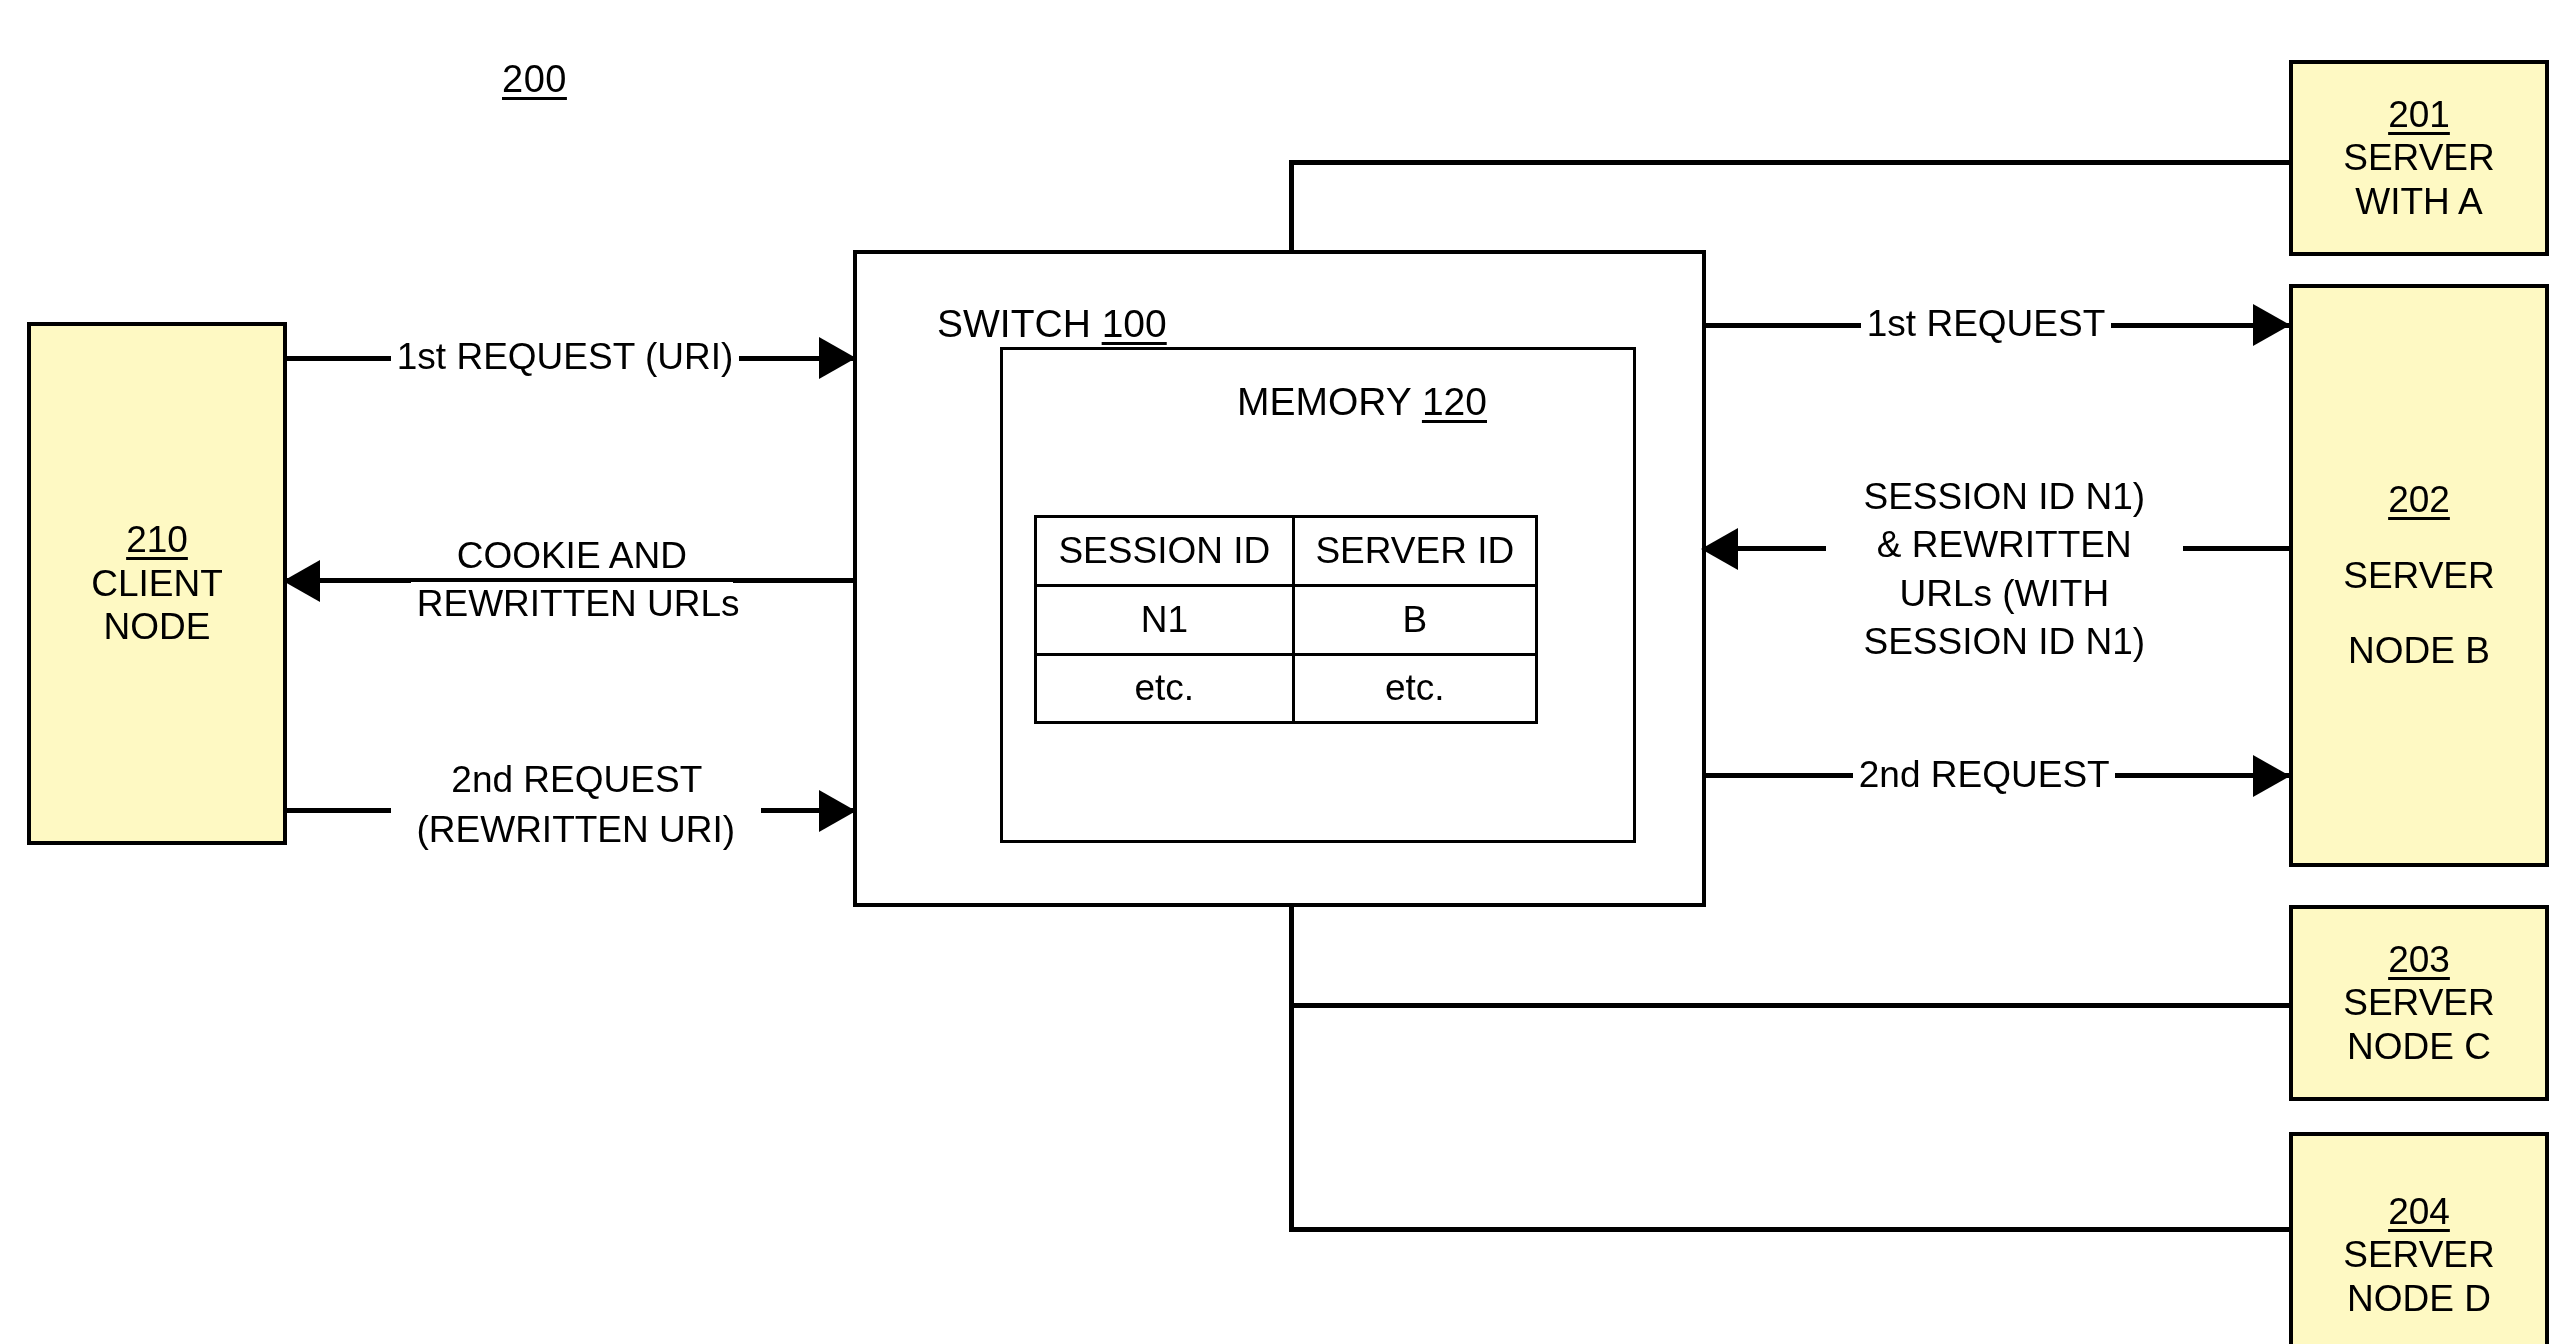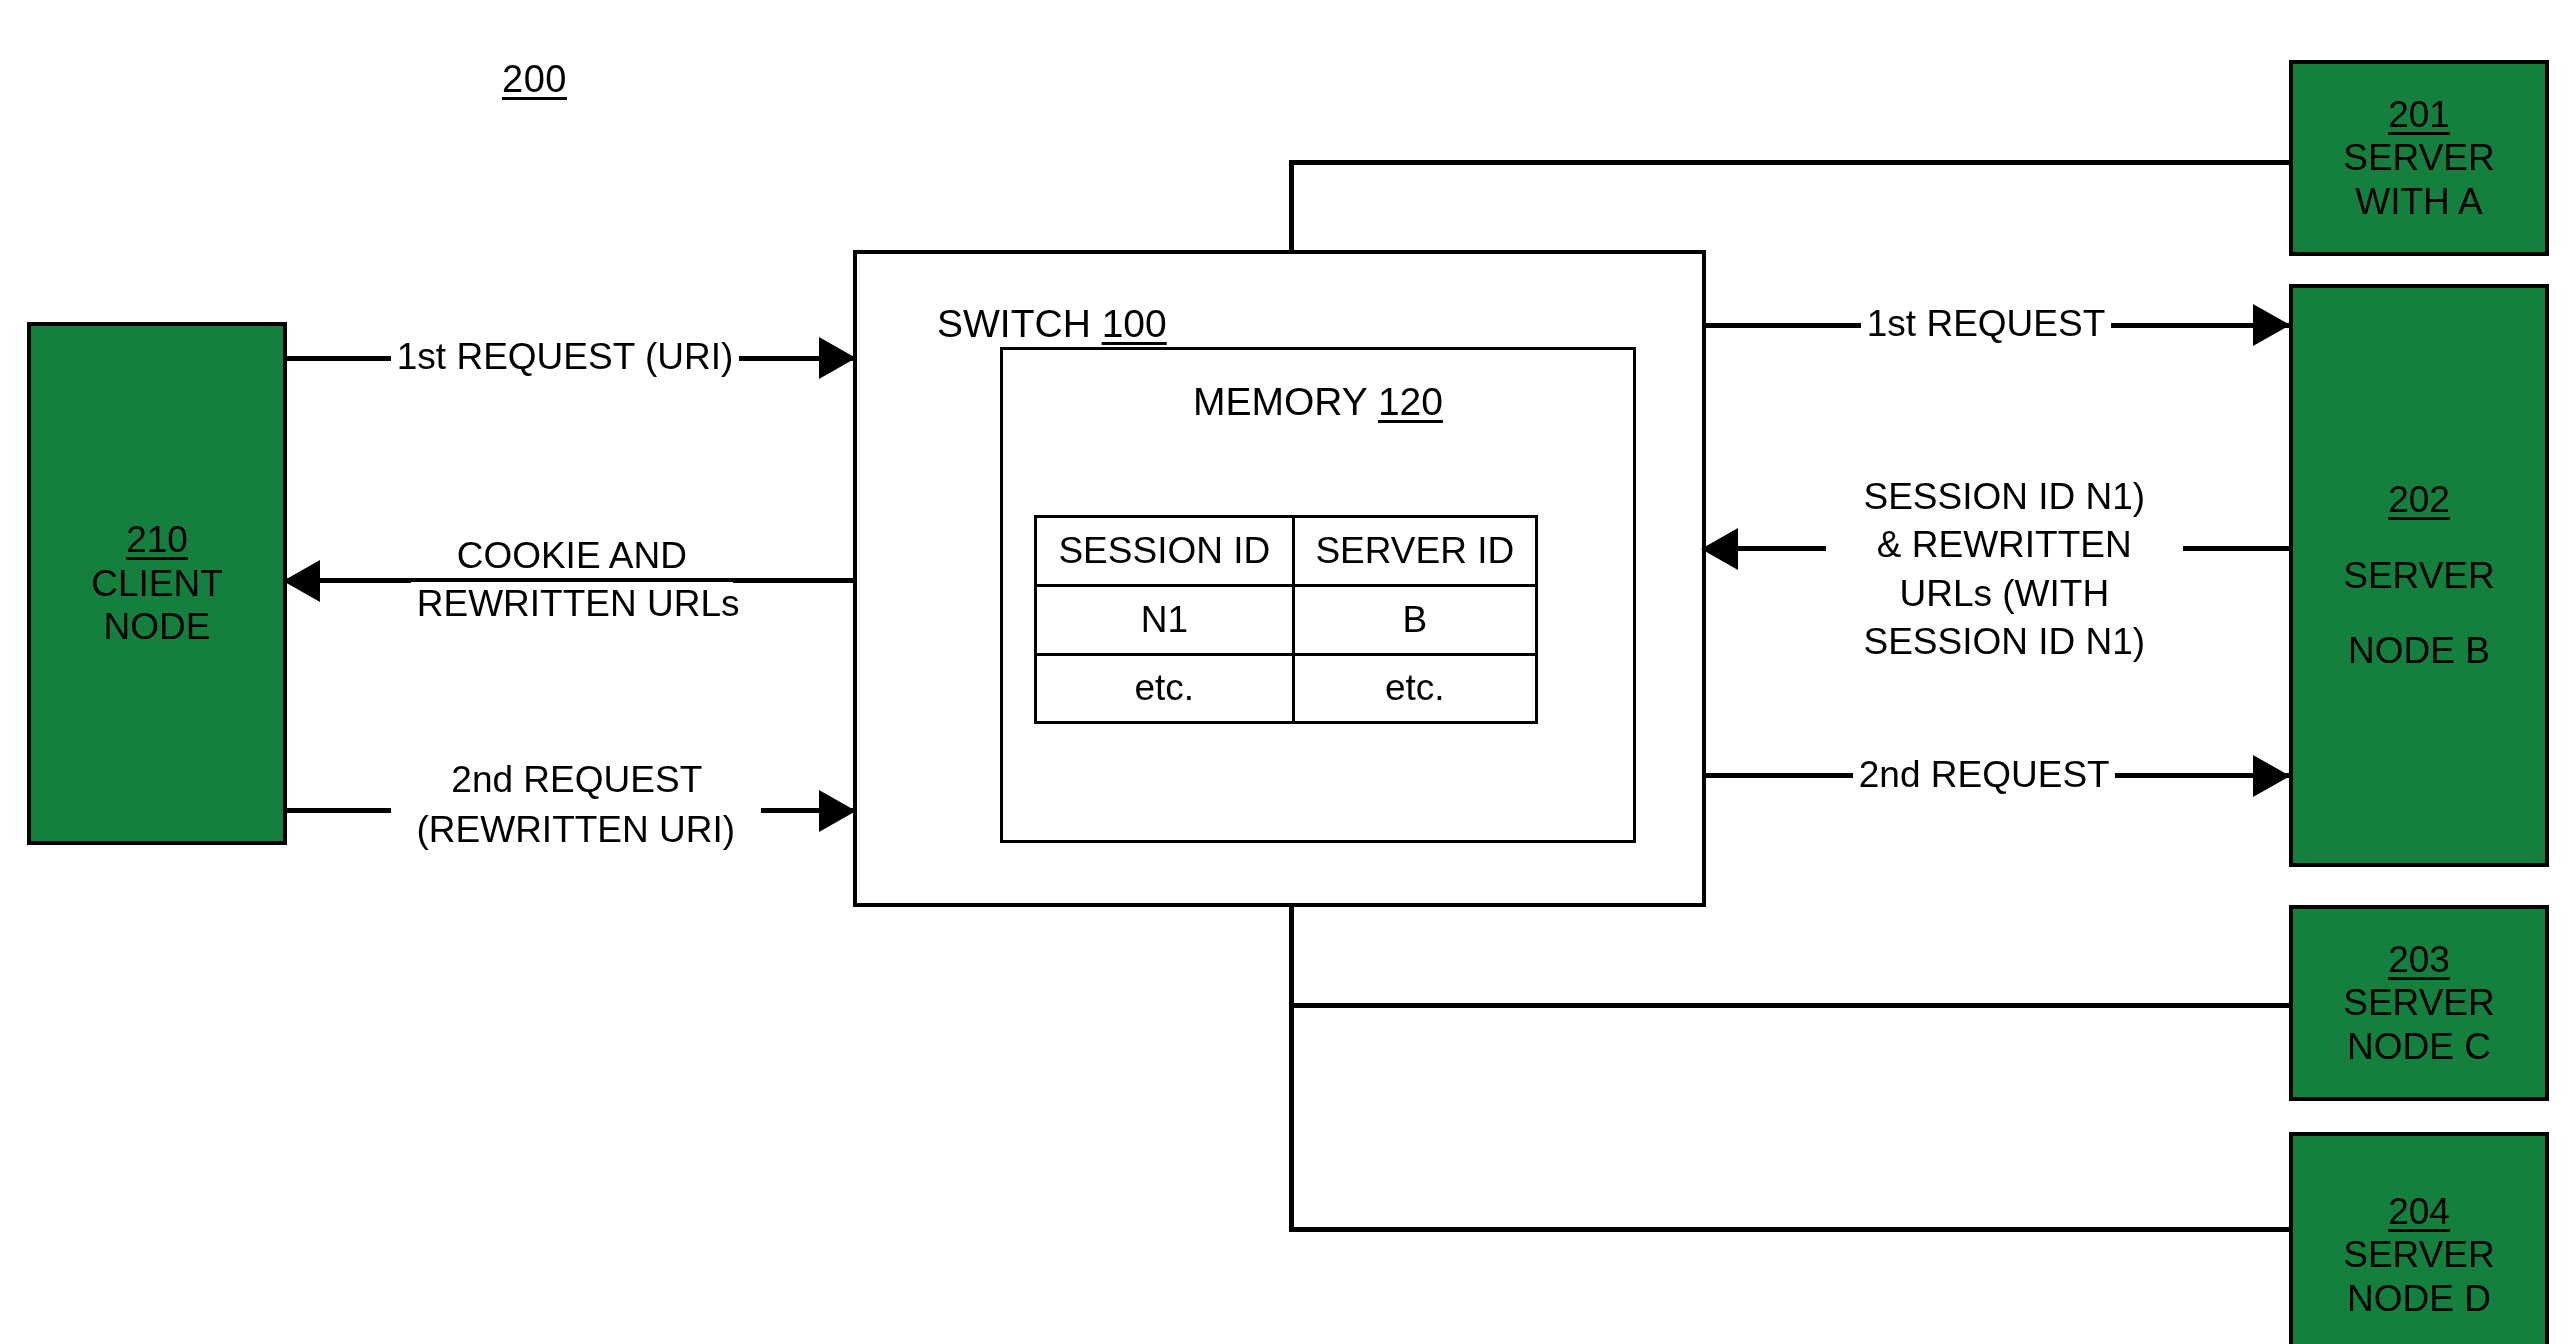--- a/index.html
+++ b/index.html
@@ -17,21 +17,21 @@
   }
   #stage {
     position: absolute;
     left: 0; top: 0;
     width: 2576px;
     height: 1345px;
   }
   .box {
     position: absolute;
     border: 4.8px solid #000;
-    background: #15803d;
+    background: #fef9c3;
     box-sizing: border-box;
     display: flex;
     flex-direction: column;
     align-items: center;
     justify-content: center;
   }
   .box-inner {
     position: absolute;
     border: 3.9px solid #000;
     background: #fff;
@@ -146,21 +146,21 @@
   <div style="position:absolute; left:853px; top:250px; width:853px; height:657px; border:4.8px solid #000; background:#fff; box-sizing:border-box;">
   </div>
 
   <div class="switch-heading" style="left:911px; top:302px;">
     <span>SWITCH</span>
     <span class="u">100</span>
   </div>
 
   <div class="box-inner" style="left:1000px; top:347px; width:636px; height:496px;"></div>
 
-  <div class="mem-heading" style="left:1000px; top:380px; width:636px;">
+  <div class="mem-heading" style="left:1000px; top:380px; width:636px;padding-left:44px;">
     <span>MEMORY</span>
     <span class="u">120</span>
   </div>
 
   <table class="mem-table" style="left:1034px; top:515px; width:504px;">
     <tbody>
         <tr>
       <td class="hdr">SESSION ID</td>
       <td class="hdr">SERVER ID</td>
     </tr>

